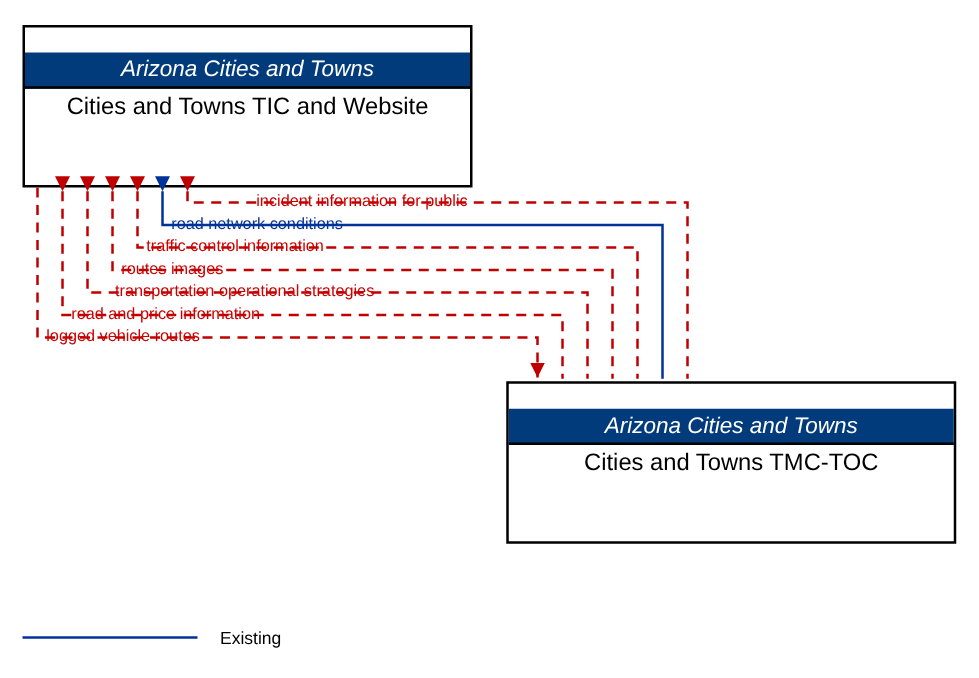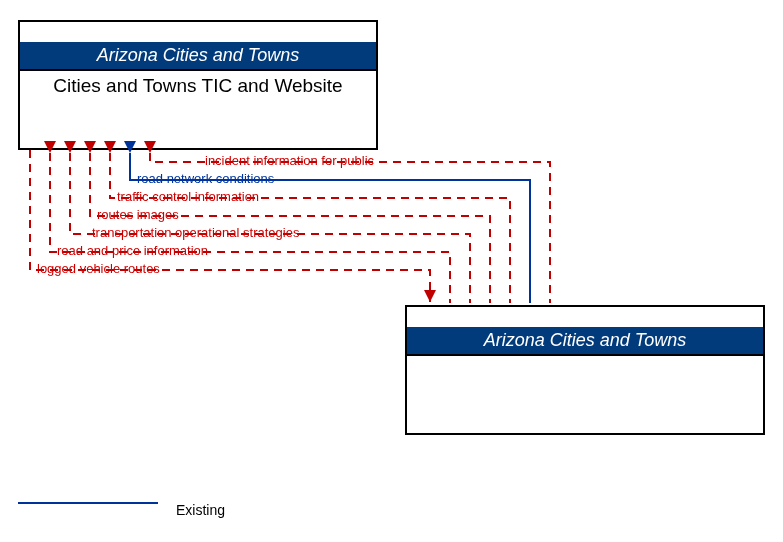--- a/index.html
+++ b/index.html
@@ -42,20 +42,21 @@
   }
   .flow-label.blue { color: #003399; }
   .legend {
     position: absolute;
     left: 18px;
     bottom: 20px;
     font-size: 14px;
   }
   .legend-row {
     display: flex;
+    align-items: center;
     margin-bottom: 4px;
   }
   .legend-line {
     width: 140px;
     height: 0;
     border-top-width: 2px;
     border-top-color: #003399;
     border-top-style: solid;
     margin-right: 18px;
   }
@@ -74,20 +75,21 @@
 </head>
 <body>
 
 <div class="box" style="left:18px; top:20px; width:360px; height:130px;">
   <div class="box-header">Arizona Cities and Towns</div>
   <div class="box-title">Cities and Towns TIC and Website</div>
 </div>
 
 <div class="box" style="left:405px; top:305px; width:360px; height:130px;">
   <div class="box-header">Arizona Cities and Towns</div>
+  <div class="box-title">Cities and Towns TMC-TOC</div>
 </div>
 
 <svg class="flows">
   <defs>
     <marker id="arrRed" markerWidth="8" markerHeight="8" refX="6" refY="3" orient="auto">
       <path d="M0,0 L6,3 L0,6 Z" fill="#c00000"></path>
     </marker>
     <marker id="arrBlue" markerWidth="8" markerHeight="8" refX="6" refY="3" orient="auto">
       <path d="M0,0 L6,3 L0,6 Z" fill="#003399"></path>
     </marker>

